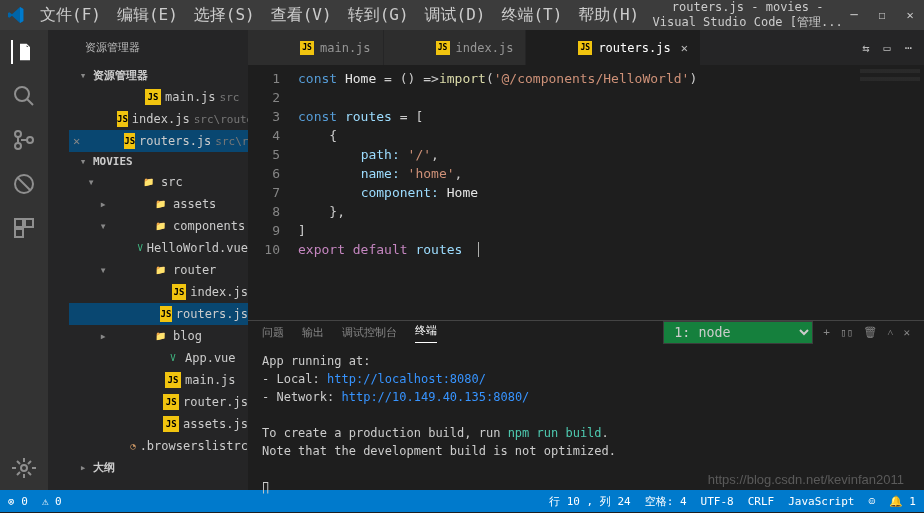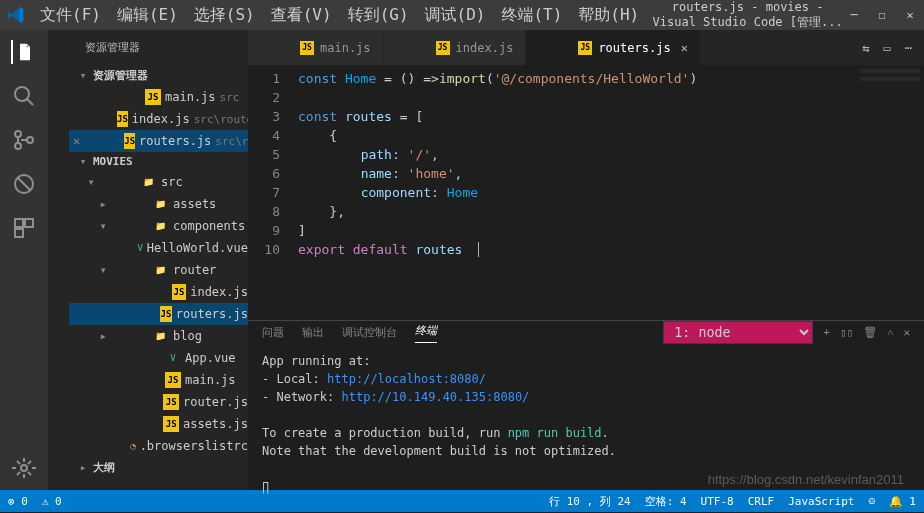--- a/index.html
+++ b/index.html
@@ -34,27 +34,27 @@
 .tabs{height:35px;background:#252526;display:flex;align-items:stretch;}
 .tab{display:flex;align-items:center;padding:0 12px;gap:6px;color:#969696;border-right:1px solid #252526;background:#2d2d2d;}
 .tab.active{background:#1e1e1e;color:#fff;}
 .tab .ico{width:14px;height:14px;font-size:8px;}
 .tab-close{margin-left:4px;opacity:.7;}
 .tab-actions{margin-left:auto;display:flex;align-items:center;gap:14px;padding-right:12px;color:#bbb;}
 .code{flex:1;display:flex;font-family:Consolas,monospace;font-size:13px;line-height:19px;padding-top:4px;position:relative;}
 .gutter{width:50px;text-align:right;color:#858585;padding-right:18px;}
 .codelines{flex:1;white-space:pre;}
 .minimap{position:absolute;right:4px;top:4px;width:60px;height:40px;background:linear-gradient(#3a3a3a 10%,transparent 10%,transparent 20%,#3a3a3a 20%,#3a3a3a 30%,transparent 30%);opacity:.4;}
-.k1{color:#569cd6;}.k2{color:#9cdcfe;}.k3{color:#c586c0;text-align:center;}.str{color:#ce9178;}.fn{color:#dcdcaa;}.cls{color:#0ea5e9;}
+.k1{color:#569cd6;}.k2{color:#9cdcfe;}.k3{color:#c586c0;text-align:center;}.str{color:#ce9178;}.fn{color:#dcdcaa;}.cls{color:#e5e5e5;}
 .panel{height:170px;border-top:1px solid #444;background:#1e1e1e;display:flex;flex-direction:column;}
 .panel-tabs{height:30px;display:flex;align-items:center;gap:18px;padding:0 14px;color:#888;font-size:11px;}
 .panel-tabs .pt{cursor:pointer;}
-.panel-tabs .pt.active{color:#fff;border-bottom:1px solid #fff;padding-bottom:4px;font-style:italic;}
+.panel-tabs .pt.active{color:#fff;border-bottom:1px solid #fff;padding-bottom:4px;}
 .panel-tabs .right{margin-left:auto;display:flex;align-items:center;gap:10px;}
-.panel-tabs select{background:#be185d;color:#ccc;border:1px solid #3c3c3c;padding:2px 6px;width:150px;}
+.panel-tabs select{background:#15803d;color:#ccc;border:1px solid #3c3c3c;padding:2px 6px;width:150px;}
 .term{flex:1;font-family:Consolas,monospace;font-size:12px;padding:8px 14px;line-height:18px;color:#ccc;}
 .term a{color:#3794ff;text-decoration:none;}
 .term .cmd{color:#4ec9b0;}
 .statusbar{height:22px;background:#007acc;color:#fff;display:flex;align-items:center;font-size:11px;padding:0 8px;gap:14px;}
 .statusbar .right{margin-left:auto;display:flex;gap:14px;align-items:center;}
 .wm{position:absolute;right:20px;bottom:26px;color:#5a5a5a;font-size:13px;font-family:Arial;}
 </style>
 </head>
 <body>
 

